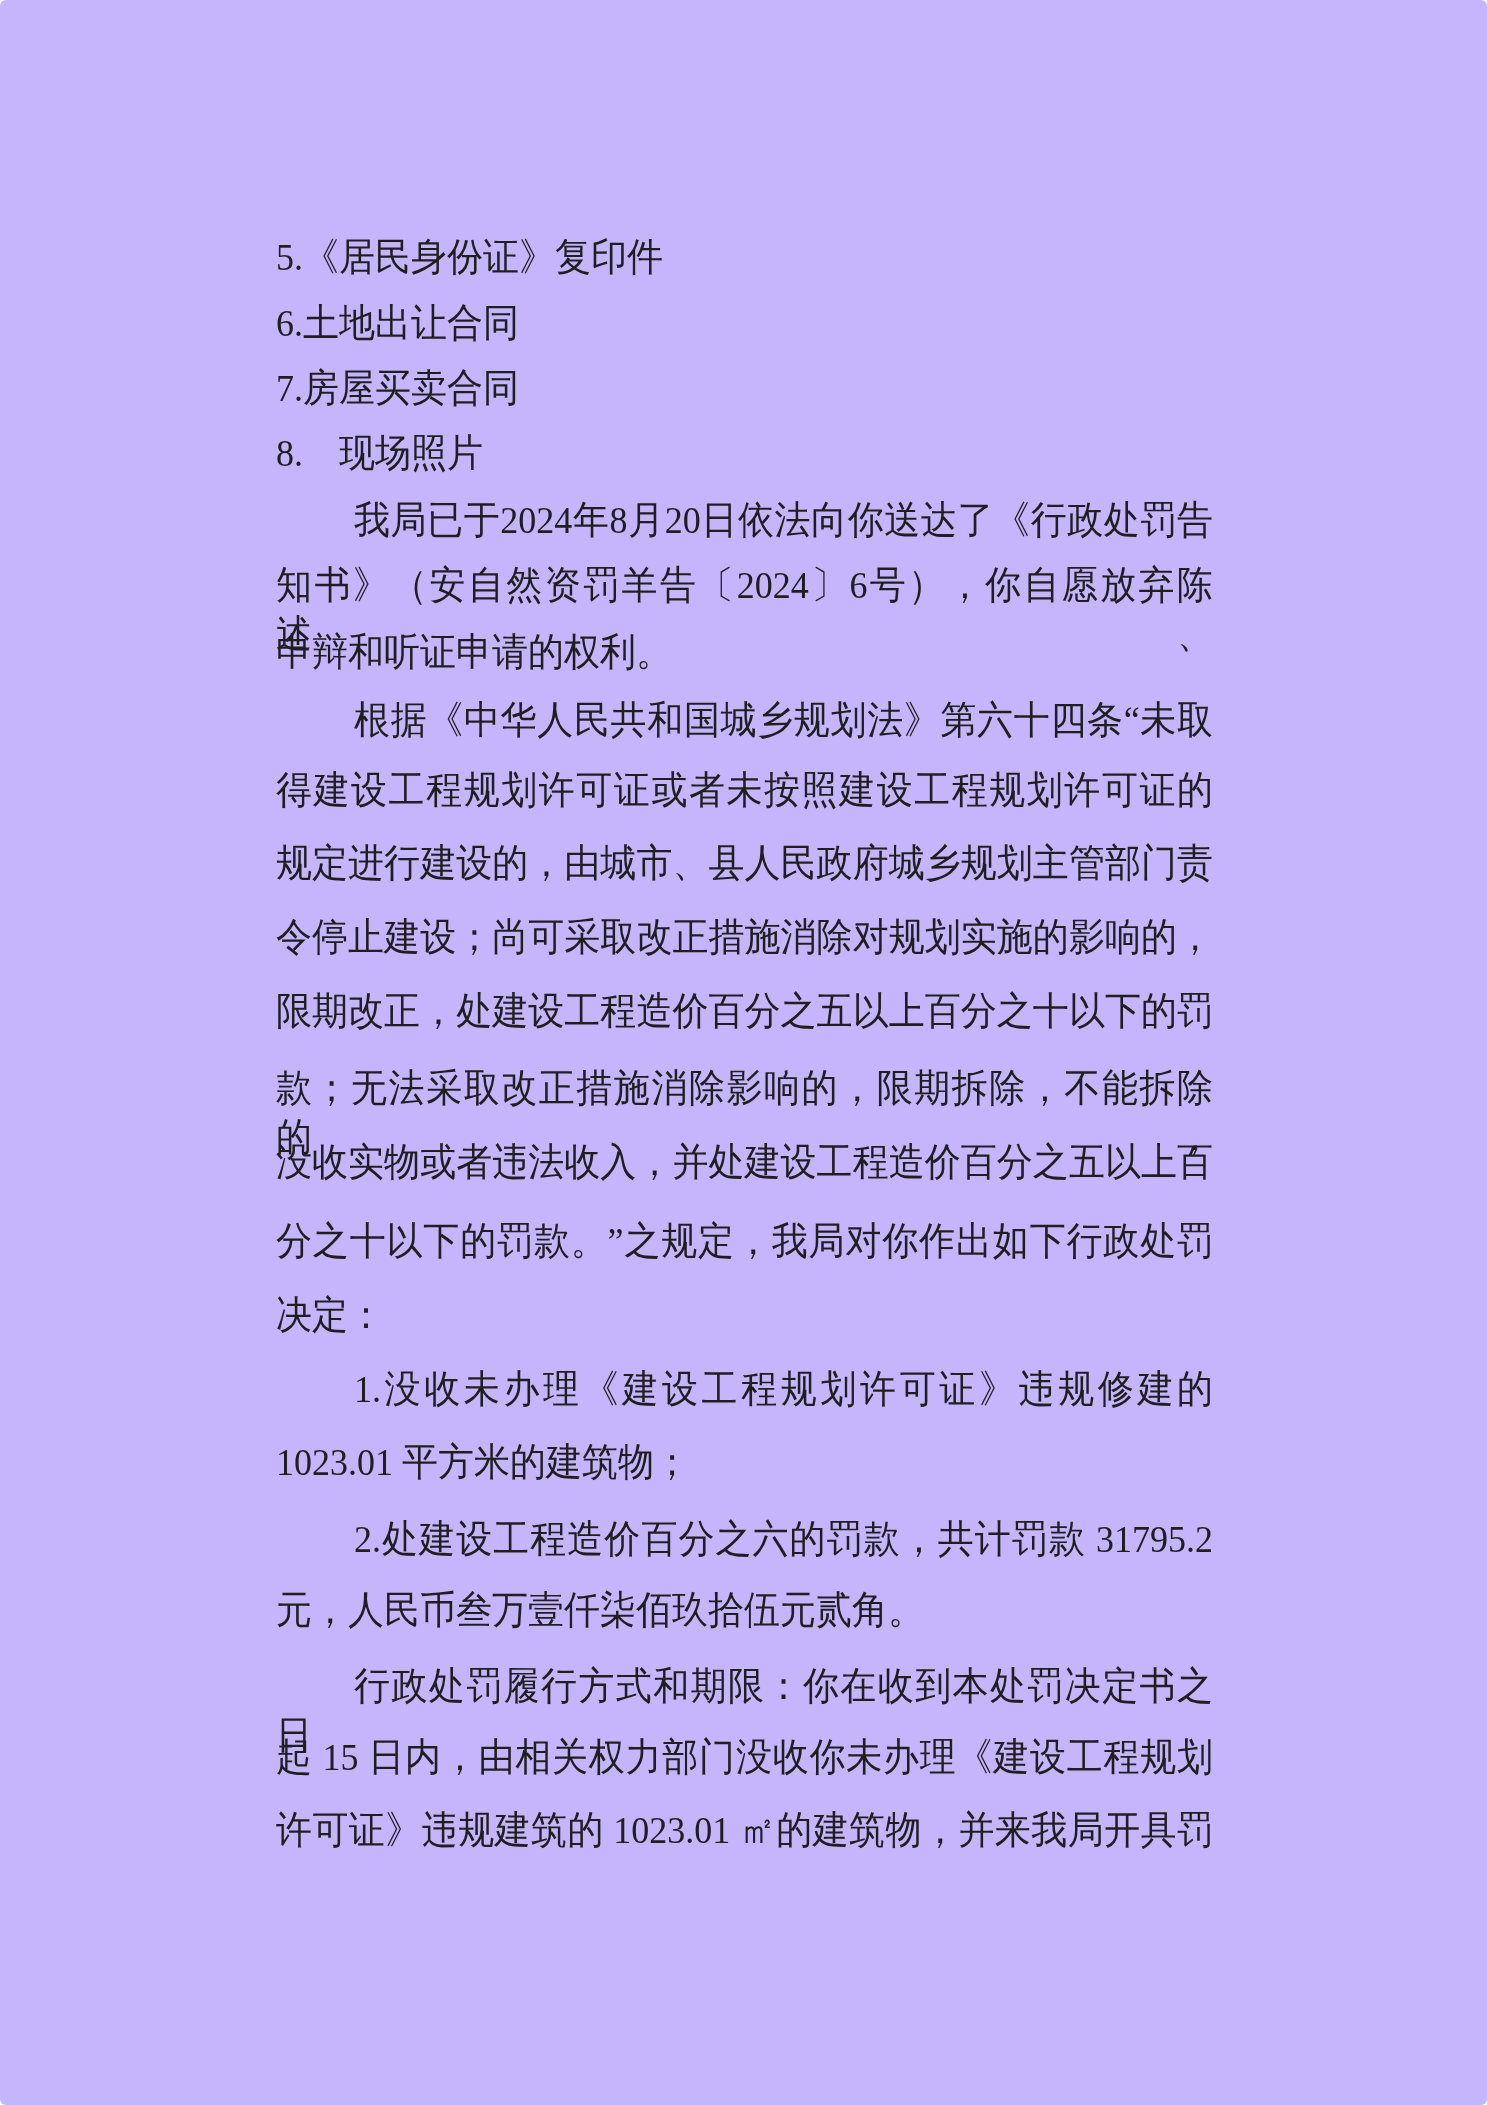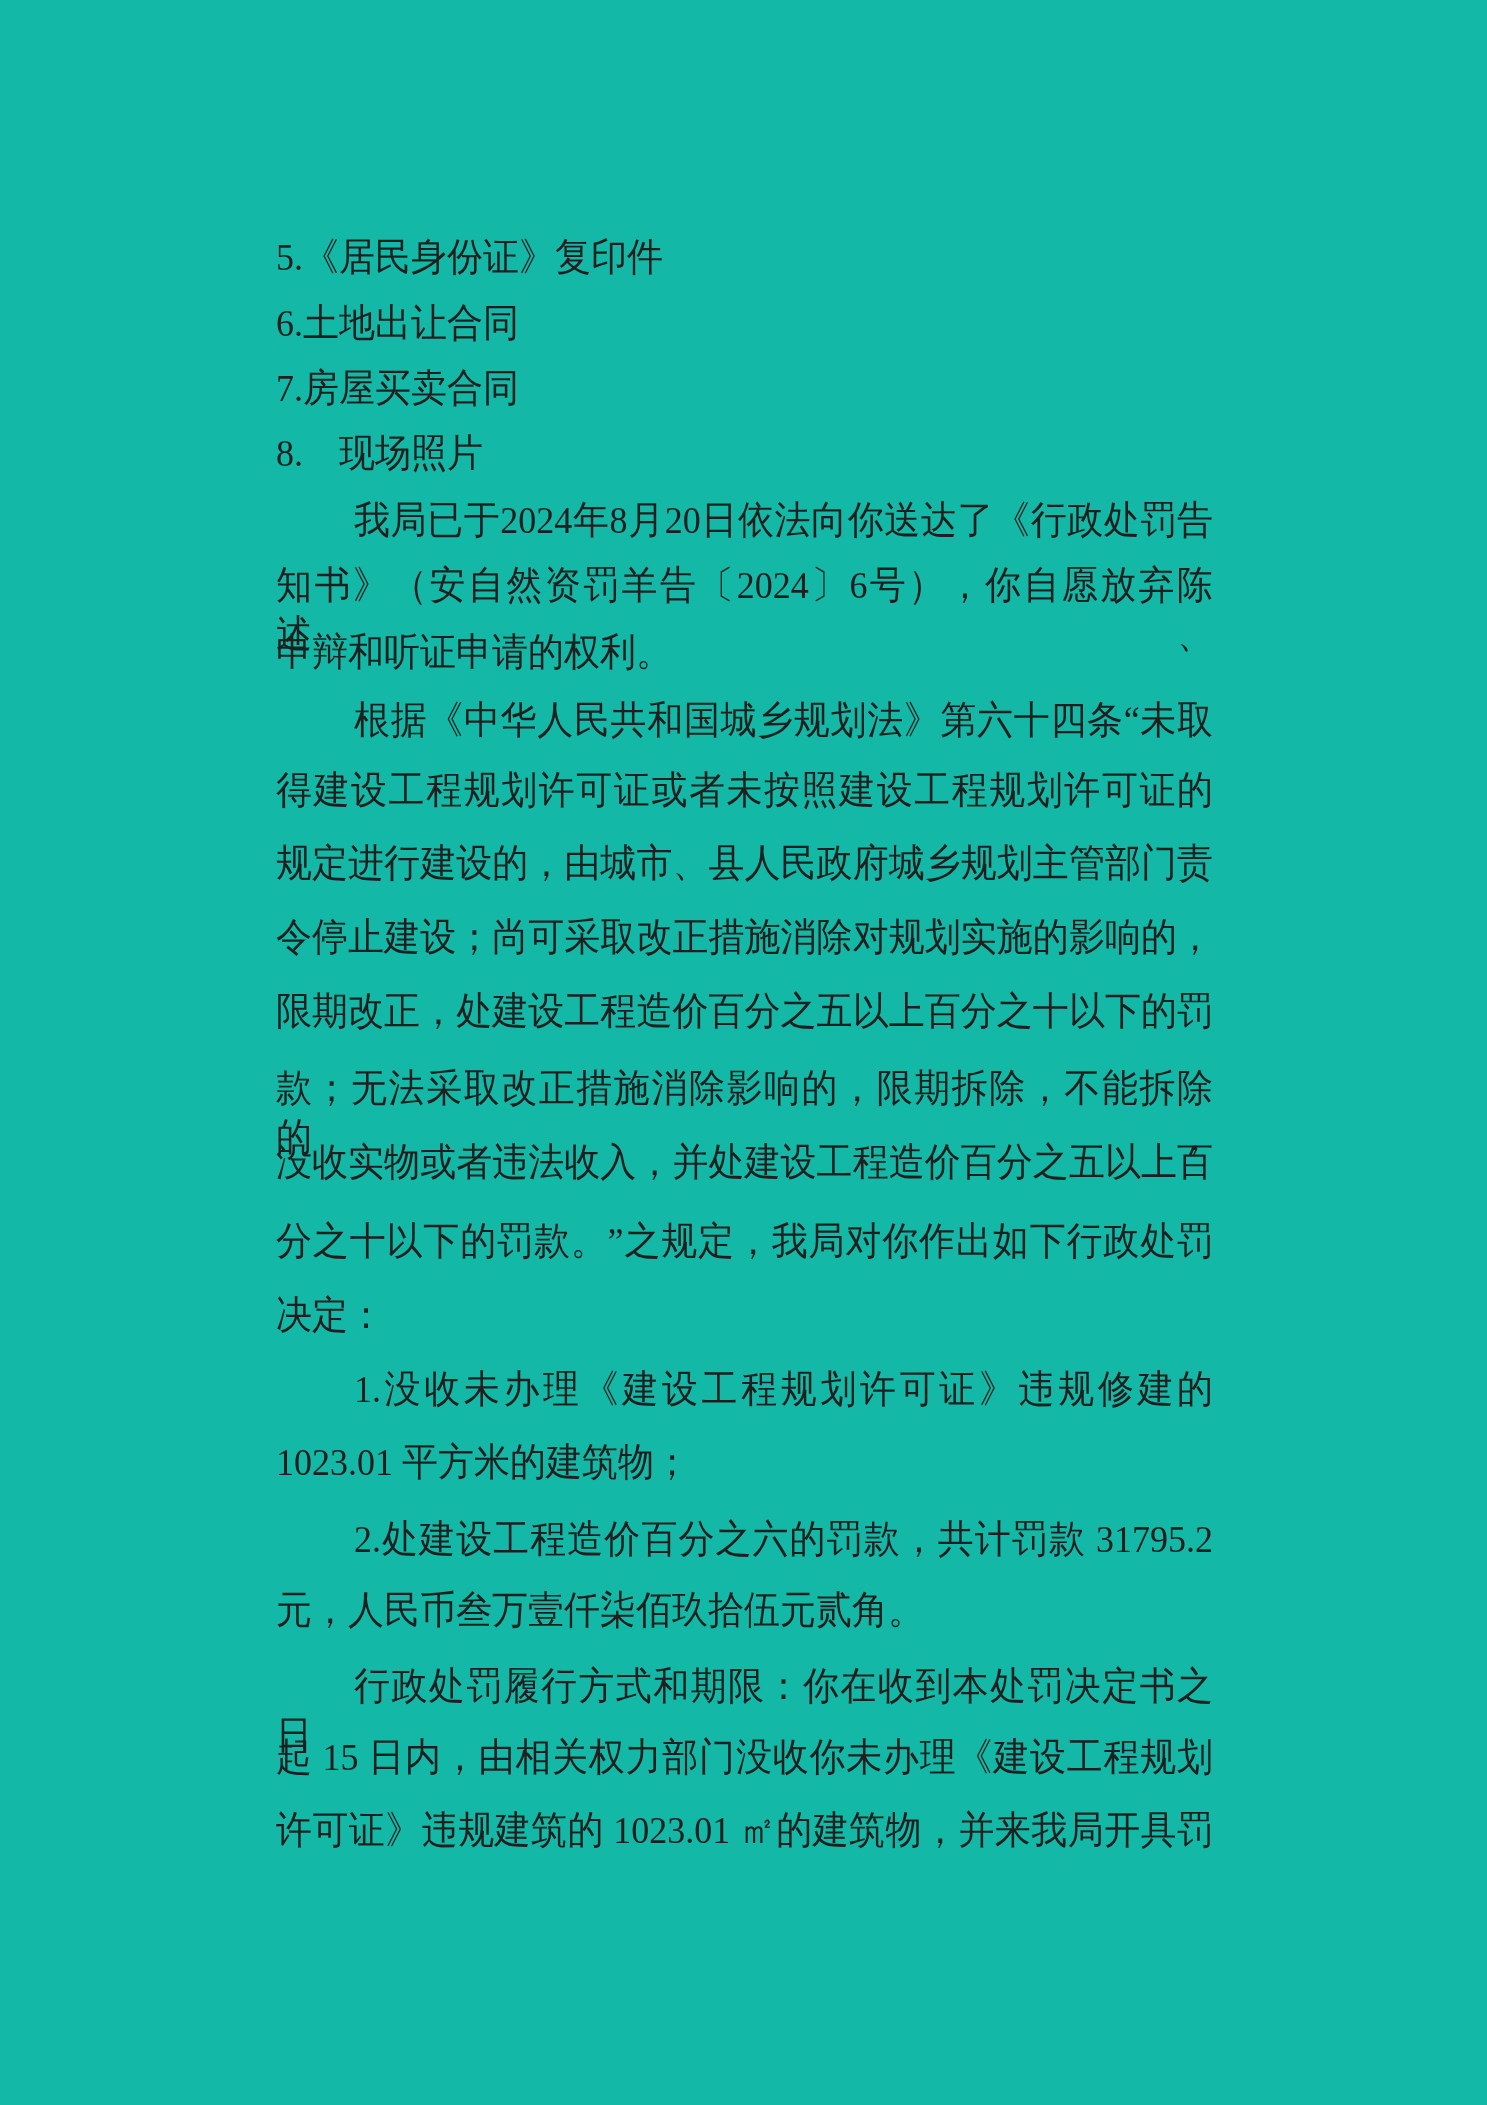--- a/index.html
+++ b/index.html
@@ -38,21 +38,21 @@
     text-align-last: justify;
     text-justify: inter-character;
   }
   .indent {
     text-indent: 78px;
   }
 </style>
 </head>
 <body>
 
-<div class="scan-page" style="background: #14b8a6; color: rgb(31, 31, 31);">
+<div class="scan-page" style="background: #c4b5fd; color: rgb(31, 31, 31); border-radius: 6px;">
   <div class="doc-body">
       <div class="doc-line" style="top: 232px;">5.《居民身份证》复印件</div>
       <div class="doc-line" style="top: 298px;">6.土地出让合同</div>
       <div class="doc-line" style="top: 363px;">7.房屋买卖合同</div>
       <div class="doc-line" style="top: 428px;">8.　现场照片</div>
       <div class="doc-line align-justify indent" style="top: 495px;">我局已于2024年8月20日依法向你送达了《行政处罚告</div>
       <div class="doc-line align-justify" style="top: 560px;">知书》（安自然资罚羊告〔2024〕6号），你自愿放弃陈述、</div>
       <div class="doc-line" style="top: 627px;">申辩和听证申请的权利。</div>
       <div class="doc-line align-justify indent" style="top: 695px;">根据《中华人民共和国城乡规划法》第六十四条“未取</div>
       <div class="doc-line align-justify" style="top: 765px;">得建设工程规划许可证或者未按照建设工程规划许可证的</div>

